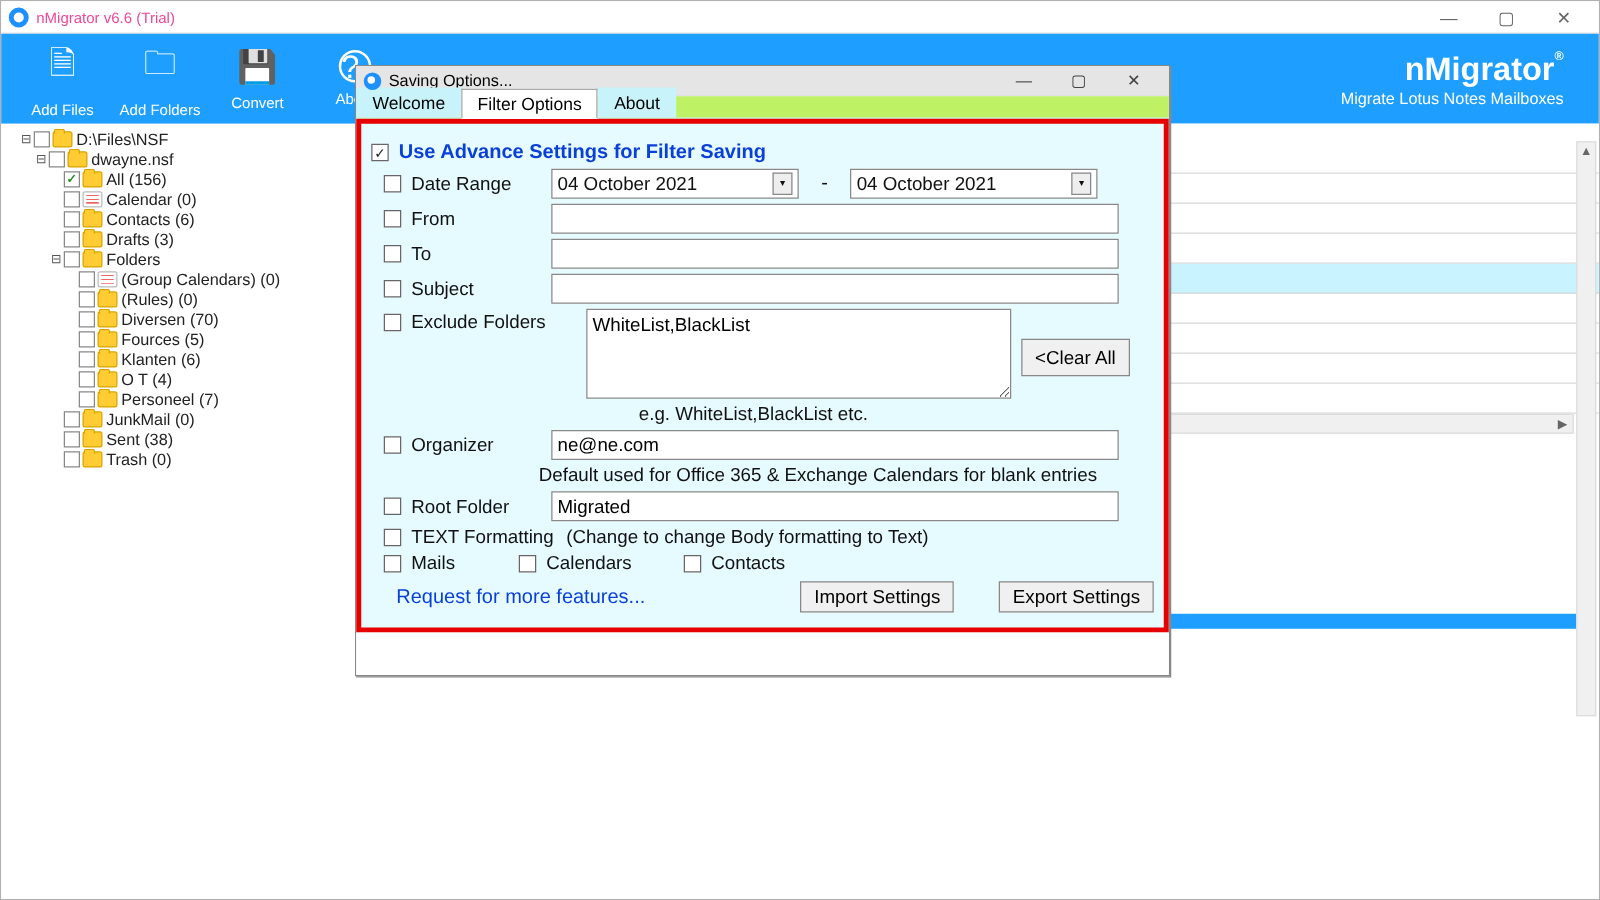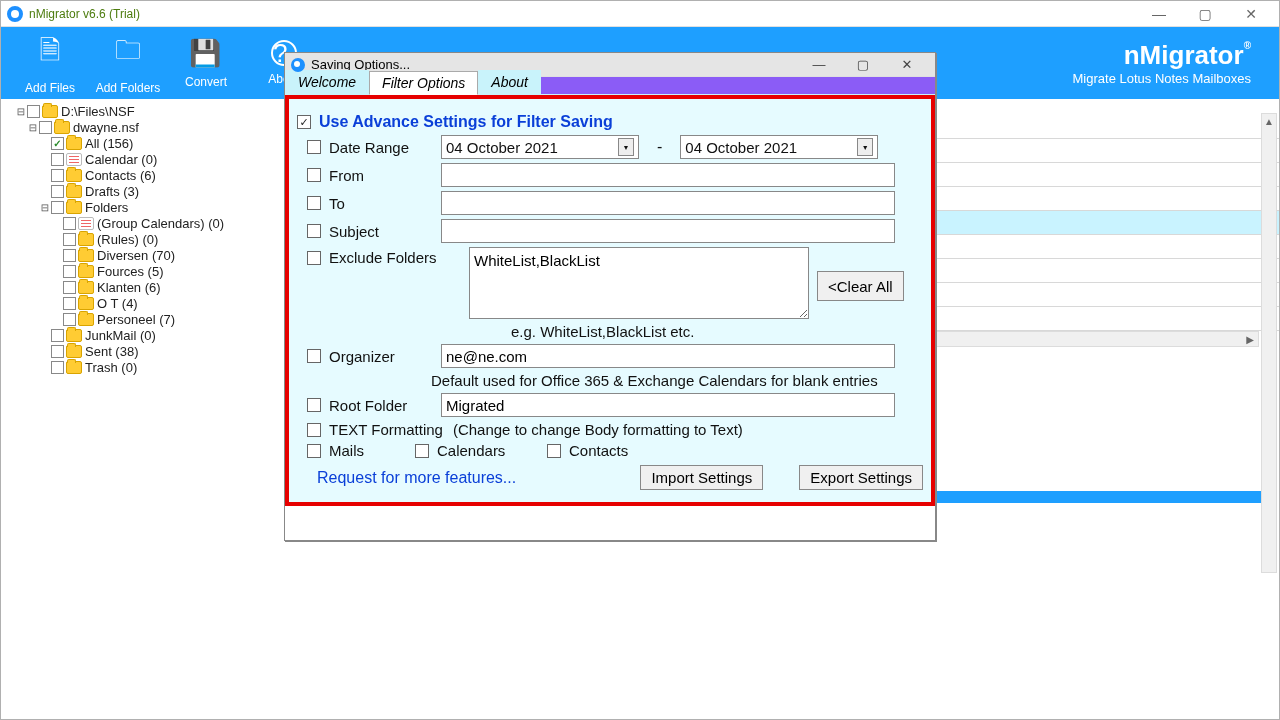--- a/index.html
+++ b/index.html
@@ -3,21 +3,21 @@
 <meta charset="utf-8">
 <style>
 * { box-sizing: border-box; margin: 0; padding: 0; font-family: "Segoe UI", Tahoma, sans-serif; }
 body { width: 1280px; height: 720px; background: #f0f0f0; overflow: hidden; position: relative; }
 
 
 .main-window { width: 1280px; height: 720px; background: #fff; border: 1px solid #b0b0b0; display: flex; flex-direction: column; }
 .titlebar { height: 26px; background: #fff; display: flex; align-items: center; padding: 0 6px; border-bottom: 1px solid #e0e0e0; }
 .titlebar .app-icon { width: 16px; height: 16px; border: 2px solid #1e90ff; border-radius: 50%; margin-right: 6px; background:#1e90ff; position:relative; }
 .titlebar .app-icon::after{content:"";position:absolute;width:8px;height:8px;background:#fff;border-radius:50%;left:2px;top:2px;}
-.titlebar .title-text { font-size: 12px; color: #4d7c0f; flex: 1; }
+.titlebar .title-text { font-size: 12px; color: #ec4899; flex: 1; }
 .titlebar .win-btns { display: flex; gap: 18px; margin-right: 8px; }
 .titlebar .win-btns span { font-size: 14px; color: #666; cursor: pointer; width:28px; text-align:center; }
 
 .toolbar { height: 72px; background: #1e9fff; display: flex; align-items: center; padding: 0 10px; color: #fff; }
 .tool-item { display:flex; flex-direction:column; align-items:center; justify-content:center; width:78px; font-size:12px; cursor:pointer; }
 .tool-item .ticon { font-size: 26px; margin-bottom: 6px; }
 .brand { margin-left:auto; text-align:right; padding-right:18px; }
 .brand .b1 { font-size: 26px; font-weight: bold; }
 .brand .b1 sup{font-size:10px; vertical-align:top;}
 .brand .b2 { font-size: 13px; }
@@ -49,21 +49,21 @@
 .h-scroll .sp{flex:1;}
 
 
 .dialog { position:absolute; left:284px; top:52px; width:652px; background:#fff; border:1px solid #888; box-shadow: 1px 1px 0 #888; z-index:50; }
 .dlg-title { height:24px; display:flex; align-items:center; padding:0 6px; font-size:13px; background:#e5e5e5; border-bottom:1px solid #e0e0e0;}
 .dlg-title .dicon{width:14px;height:14px;border:2px solid #1e90ff;border-radius:50%;margin-right:6px;background:#1e90ff;position:relative;}
 .dlg-title .dicon::after{content:"";position:absolute;width:6px;height:6px;background:#fff;border-radius:50%;left:1px;top:1px;}
 .dlg-title .ttxt{flex:1;}
 .dlg-title .dbtns{display:flex;gap:0;}
 .dlg-title .dbtns span{width:44px;text-align:center;font-size:13px;color:#444;cursor:pointer;}
-.tabs { display:flex; background:#8b5cf6; height:18px; align-items:flex-end; border-bottom:1px solid #c9f3fb;font-style:italic;}
+.tabs { display:flex; background:#bef264; height:18px; align-items:flex-end; border-bottom:1px solid #c9f3fb;}
 .tab { padding:3px 12px; font-size:14px; background:#c9f3fb; border:1px solid transparent; cursor:pointer;}
 .tab.on { background:#fff; border:1px solid #aaa; border-bottom:1px solid #fff; position:relative; top:1px;}
 .filter-body { border:4px solid #e60000; background:#e6fbff; padding:10px 8px 12px 8px; margin:0; }
 .row { display:flex; align-items:center; margin:4px 0; font-size:15px; color:#111;}
 .row .cbx { width:14px; height:14px; border:1px solid #666; margin-right:8px; display:inline-flex; align-items:center; justify-content:center; font-size:11px; background:#fff; cursor:pointer;}
 .row .cbx.checked::after{content:"✓"; color:#1a1a1a;}
 .row .rlabel { width:112px; }
 .row .rlabel.wide { width:140px; }
 .adv-title { color:#0a3fd8; font-weight:bold; font-size:16px; }
 .date-box { display:flex; align-items:center; border:1px solid #888; background:#fff; height:24px; padding:0 4px; width:198px; justify-content:space-between;}

